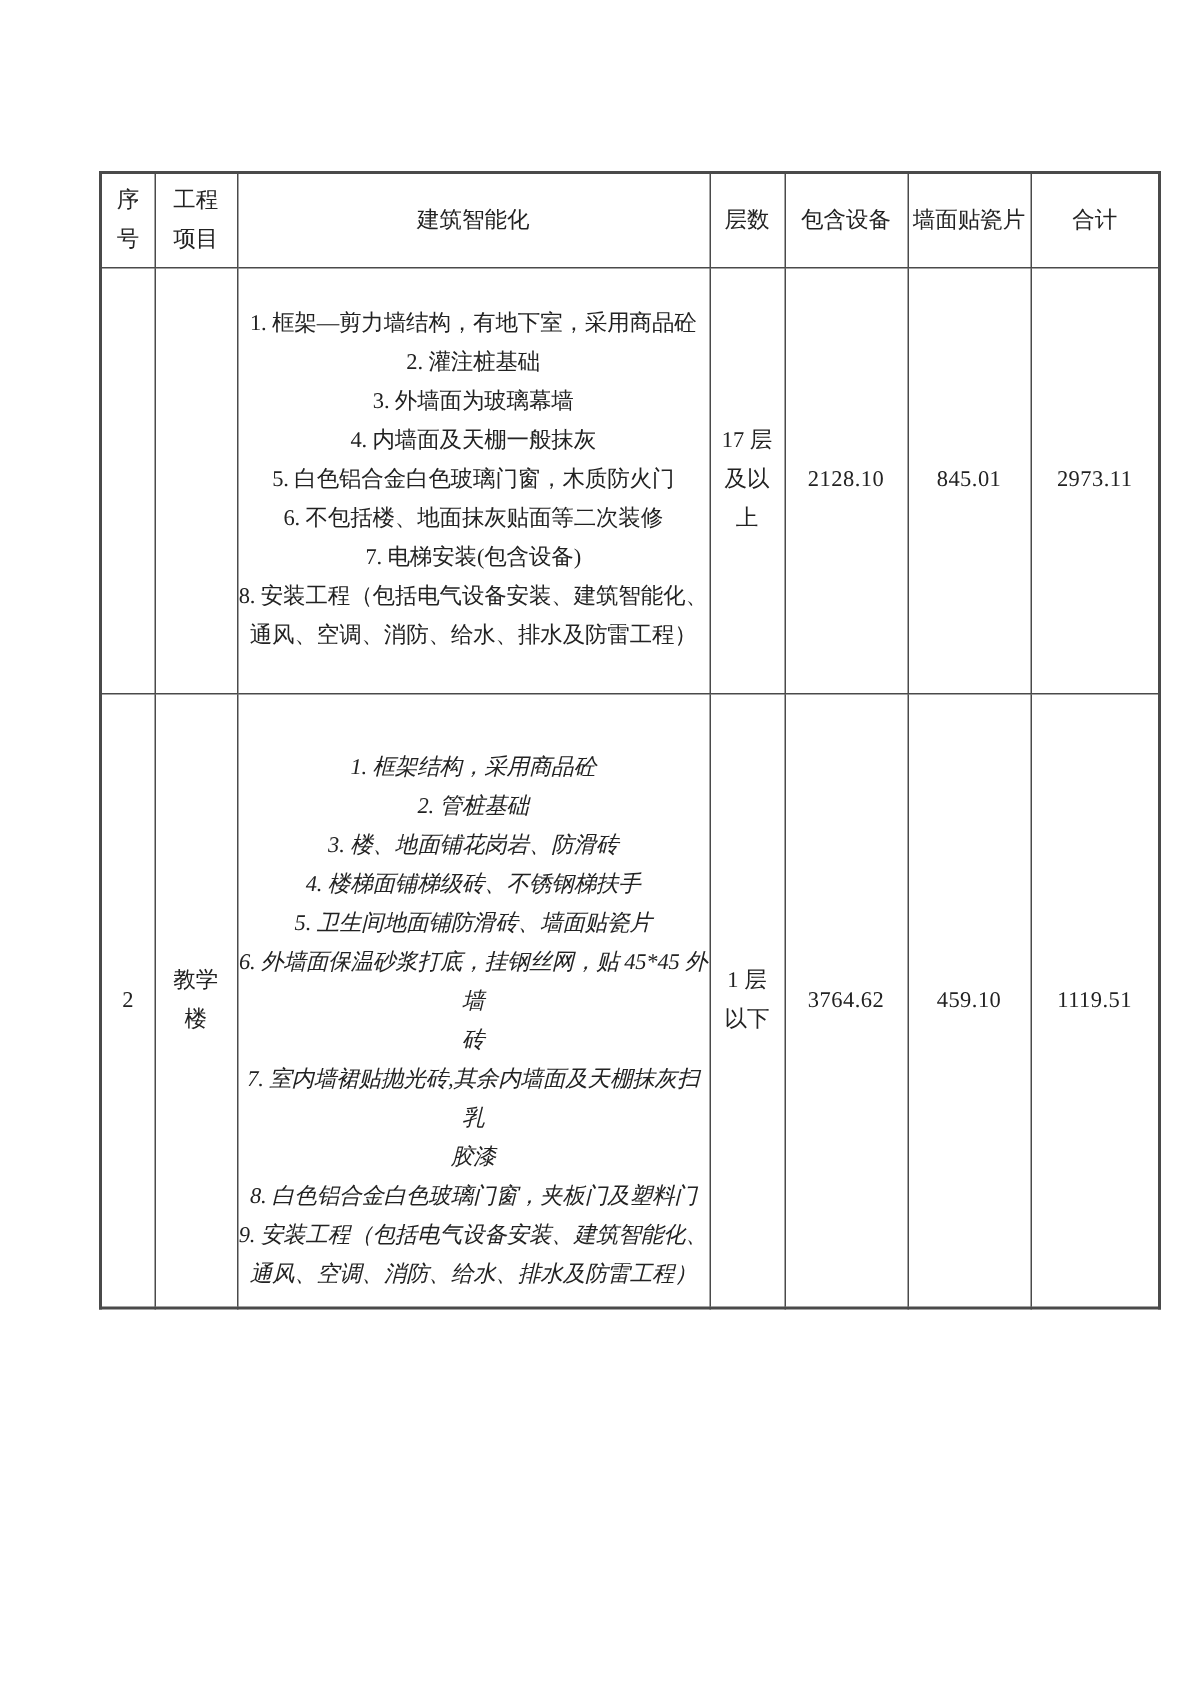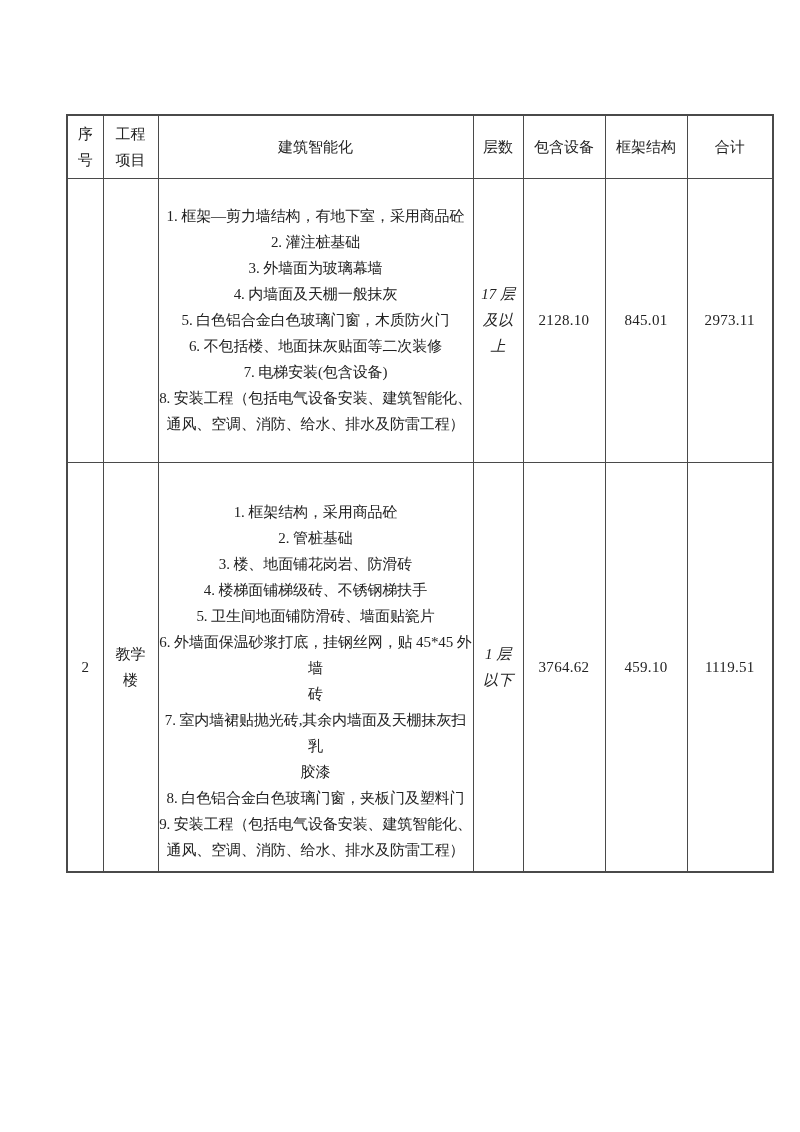--- a/index.html
+++ b/index.html
@@ -49,25 +49,25 @@
   td.cell-overview {
     text-align: left;
     vertical-align: top;
     font-size: 13.8px;
     line-height: 30px;
     padding: 6px 2px 4px 8px;
     letter-spacing: -0.1px;
   }
   td.cell-overview.ov-2 {
     padding-top: 28px;
+    font-style: italic;
   }
   td.cell-floors {
     font-size: 14px;
     line-height: 30px;
-    font-style: italic;
   }
   td.cell-project {
     font-size: 15px;
     line-height: 30px;
   }
   td.cell-num {
     font-size: 15px;
     letter-spacing: 0.3px;
   }
 </style>
@@ -87,21 +87,21 @@
     </colgroup>
     <thead>
       <tr class="row-header">
         <th>序
 号</th>
         <th>工程
 项目</th>
         <th>建筑智能化</th>
         <th>层数</th>
         <th>包含设备</th>
-        <th>框架结构</th>
+        <th>墙面贴瓷片</th>
         <th>合计</th>
       </tr>
     </thead>
     <tbody>
       <tr class="row-b1">
         <td class="cell-seq"></td>
         <td class="cell-project"></td>
         <td class="cell-overview ov-1">1. 框架—剪力墙结构，有地下室，采用商品砼
 2. 灌注桩基础
 3. 外墙面为玻璃幕墙

